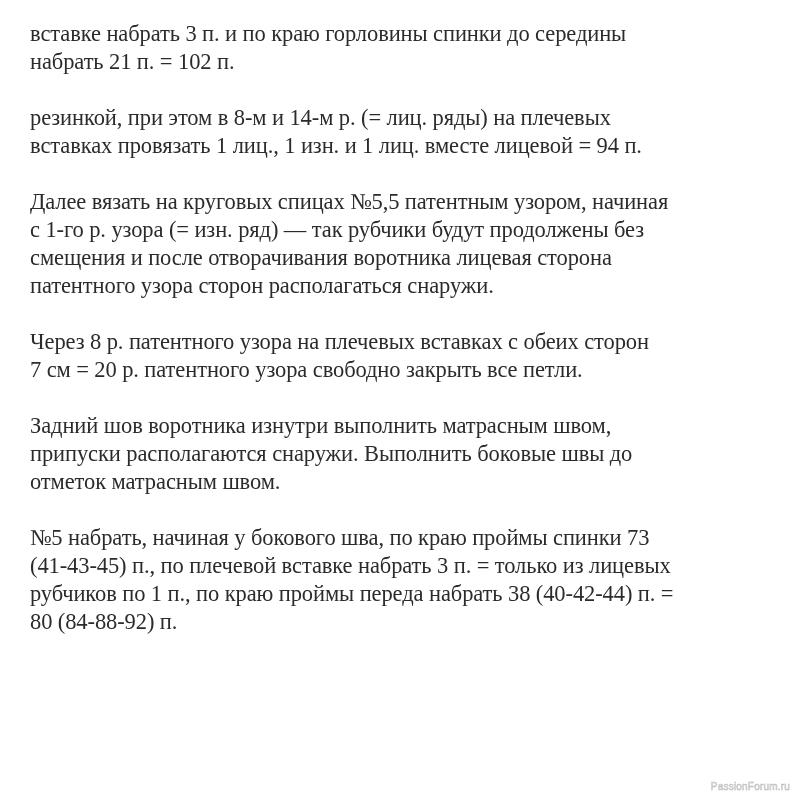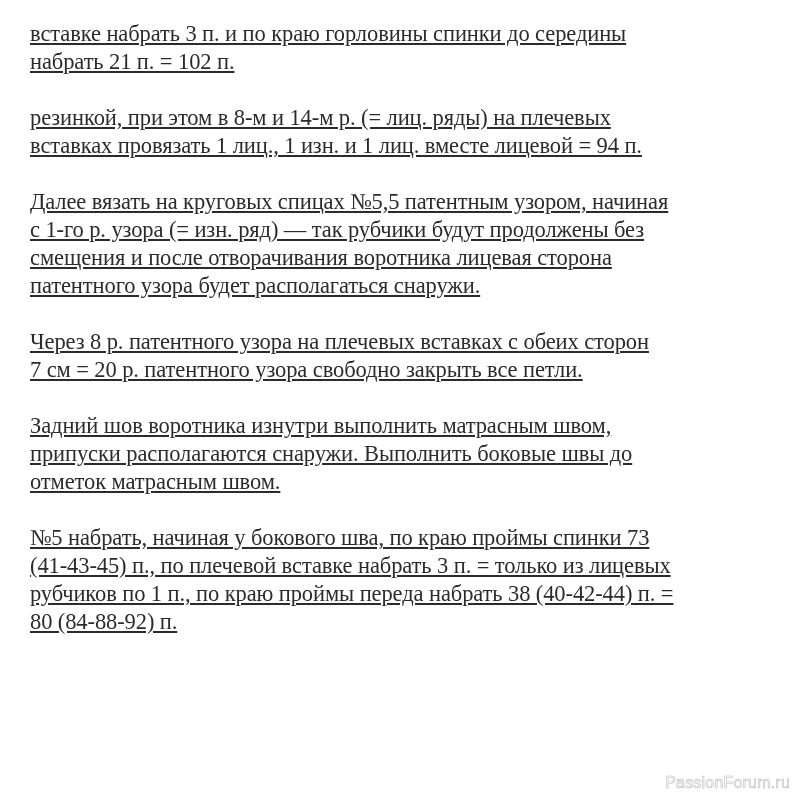--- a/index.html
+++ b/index.html
@@ -19,32 +19,31 @@
       top: 20px;
       width: 760px;
       font-family: "Liberation Serif", "DejaVu Serif", serif;
       font-size: 22.5px;
       line-height: 28px;
       color: #2b2b2b;
       letter-spacing: -0.1px;
     }
     .para {
       margin: 0 0 28px 0;
-      text-decoration: underline;
     }
     .line {
       display: block;
       white-space: nowrap;
     }
     .watermark {
       position: absolute;
       right: 10px;
       bottom: 8px;
       font-family: "Liberation Sans", "DejaVu Sans", sans-serif;
-      font-size: 16px;
+      font-size: 10px;
       color: #ffffff;
       -webkit-text-stroke: 0.6px #bdbdbd;
       letter-spacing: 0.2px;
       text-align: right;
     }
   </style>
 </head>
 <body>
 
 <div class="page">
@@ -56,21 +55,21 @@
 
   <p class="para">
     <span class="line">резинкой, при этом в 8-м и 14-м р. (= лиц. ряды) на плечевых</span>
     <span class="line">вставках провязать 1 лиц., 1 изн. и 1 лиц. вместе лицевой = 94 п.</span>
   </p>
 
   <p class="para">
     <span class="line">Далее вязать на круговых спицах №5,5 патентным узором, начиная</span>
     <span class="line">с 1-го р. узора (= изн. ряд) — так рубчики будут продолжены без</span>
     <span class="line">смещения и после отворачивания воротника лицевая сторона</span>
-    <span class="line">патентного узора будет располагаться снаружи.</span>
+    <span class="line">патентного узора сторон располагаться снаружи.</span>
   </p>
 
   <p class="para">
     <span class="line">Через 8 р. патентного узора на плечевых вставках с обеих сторон</span>
     <span class="line">7 см = 20 р. патентного узора свободно закрыть все петли.</span>
   </p>
 
   <p class="para">
     <span class="line">Задний шов воротника изнутри выполнить матрасным швом,</span>
     <span class="line">припуски располагаются снаружи. Выполнить боковые швы до</span>

